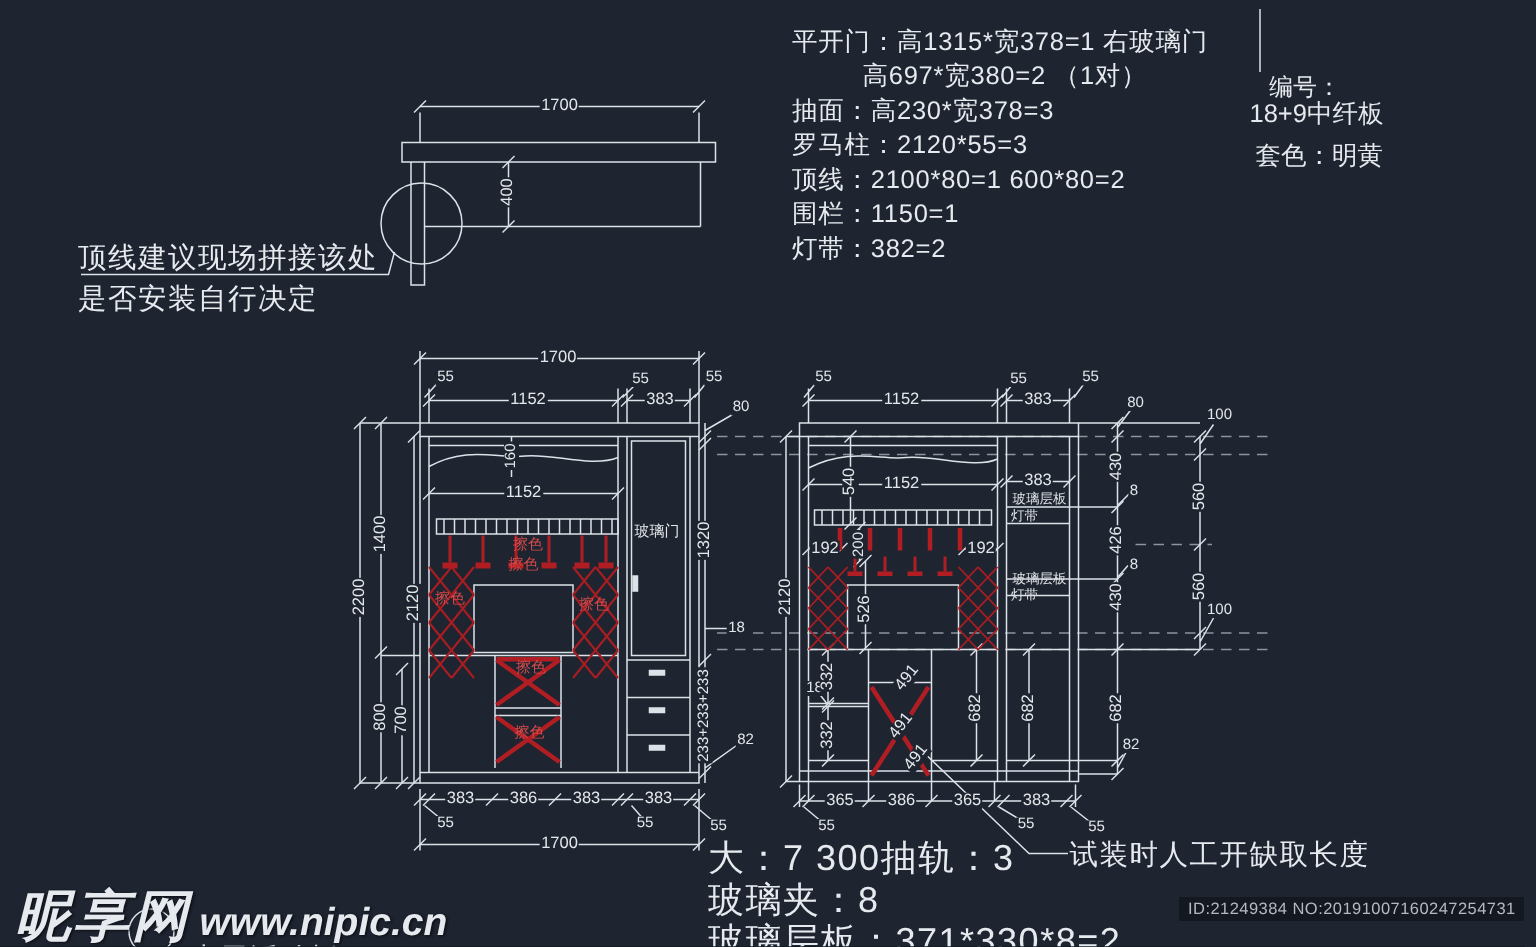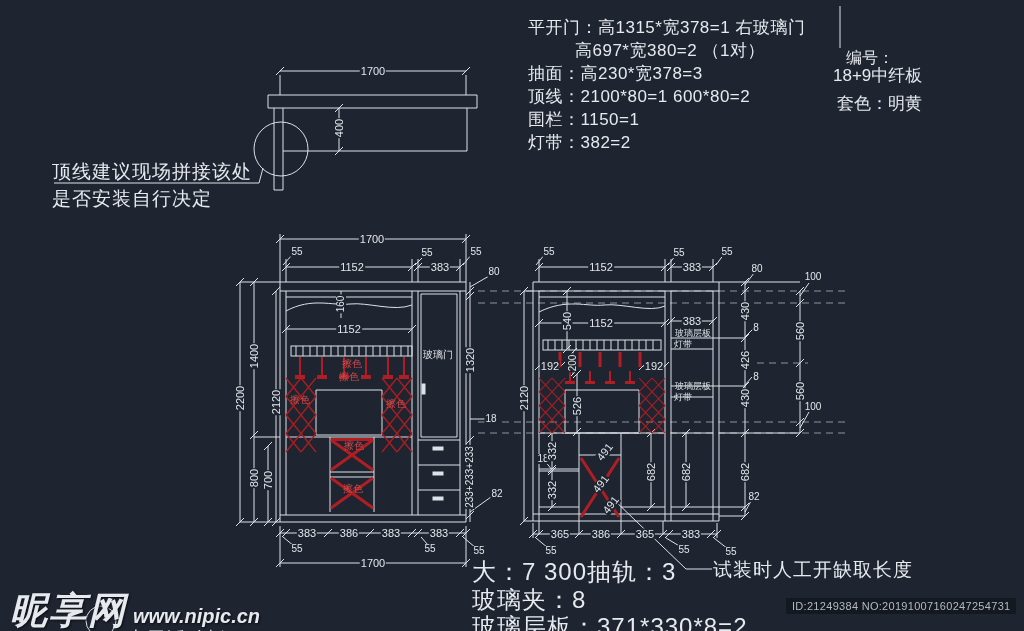--- a/index.html
+++ b/index.html
@@ -27,21 +27,21 @@
   #note1{left:52px;top:159px;font-size:19px;letter-spacing:1px;}
   #note2{left:52px;top:186px;font-size:19px;letter-spacing:1px;}
   .botline{left:472px;font-size:24px;letter-spacing:1px;}
   #bot1{top:556px;} #bot2{top:584px;} #bot3{top:611px;}
   #fit-note{left:713px;top:557px;font-size:19px;letter-spacing:1px;}
   #legend-text{left:126px;top:601px;font-size:20px;color:#d9dde2;z-index:2;margin-top:25px;}
   #stamp{left:786px;top:598px;font-size:11px;color:#b3bac2;background:rgba(8,10,14,.45);padding:2px 6px;letter-spacing:.3px;z-index:3;}
   #watermark{left:10px;top:586px;z-index:4;font-style:italic;font-weight:bold;
      text-shadow:1px 1px 2px #0b0e14;}
   #wm-site{font-size:37px;letter-spacing:2px;}
-  #wm-url{font-size:20px;margin-left:6px;}
+  #wm-url{font-size:26px;margin-left:6px;}
 </style>
 </head>
 <body>
 
 <div id="canvas">
 
   <svg width="1024" height="631" viewBox="0 0 1024 631">
     <defs>
       <g id="tk">
           <path d="M-4,4 L4,-4"></path>
@@ -313,20 +313,21 @@
       <span class="lbl sm" style="left: 813px; top: 277px;">100</span>
       <span class="lbl" style="left: 800px; top: 331px; --r: -90deg;">560</span>
       <span class="lbl" style="left: 800px; top: 391px; --r: -90deg;">560</span>
       <span class="lbl sm" style="left: 813px; top: 407px;">100</span>
     </div>
 
   <div class="txt" id="spec-list">
       <div>平开门：高1315*宽378=1 右玻璃门</div>
       <div class="indent">高697*宽380=2 （1对）</div>
       <div>抽面：高230*宽378=3</div>
+      <div>罗马柱：2120*55=3</div>
       <div>顶线：2100*80=1 600*80=2</div>
       <div>围栏：1150=1</div>
       <div>灯带：382=2</div>
     </div>
 
   <div class="txt" id="code-label">编号：</div>
   <div class="txt" id="board-label">18+9中纤板</div>
   <div class="txt" id="color-label">套色：明黄</div>
 
   <div class="txt" id="note1">顶线建议现场拼接该处</div>

